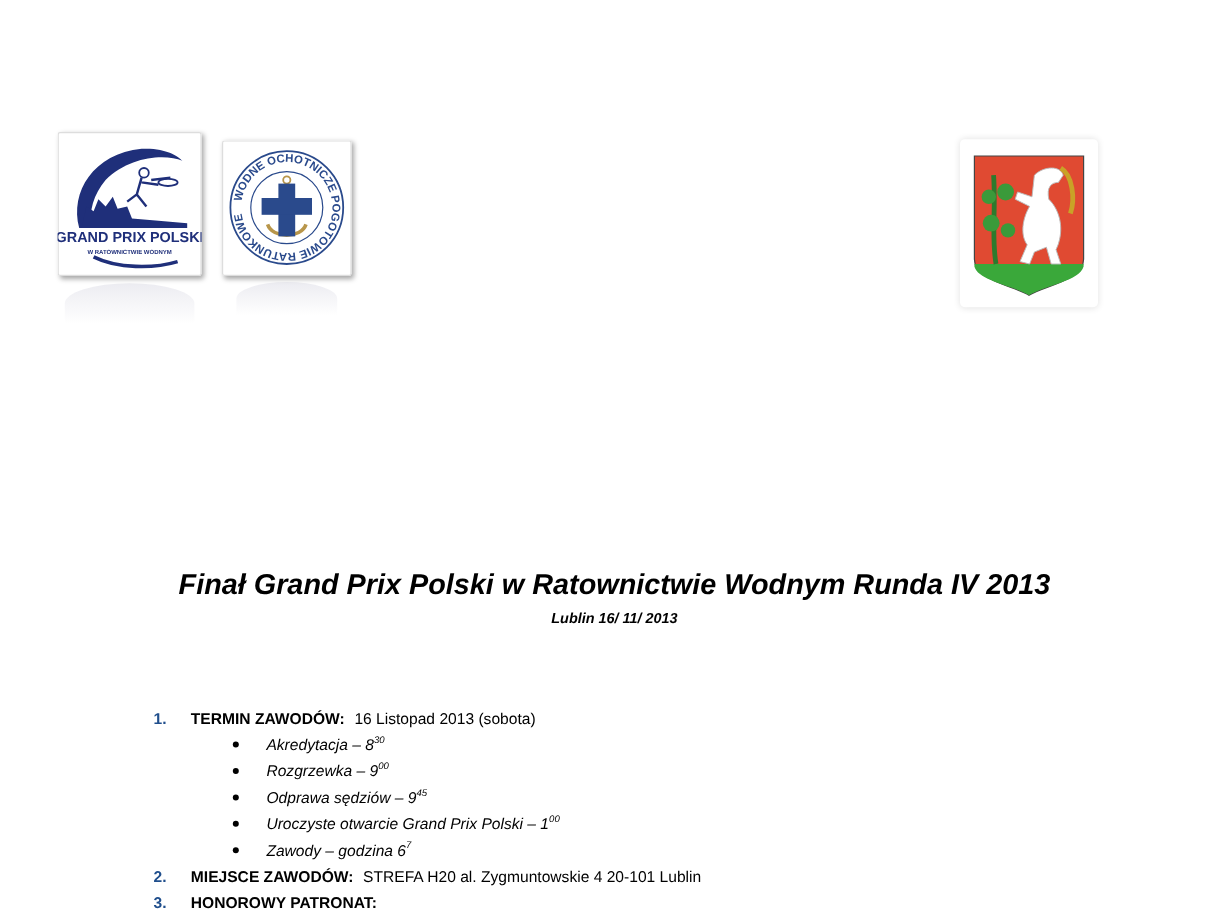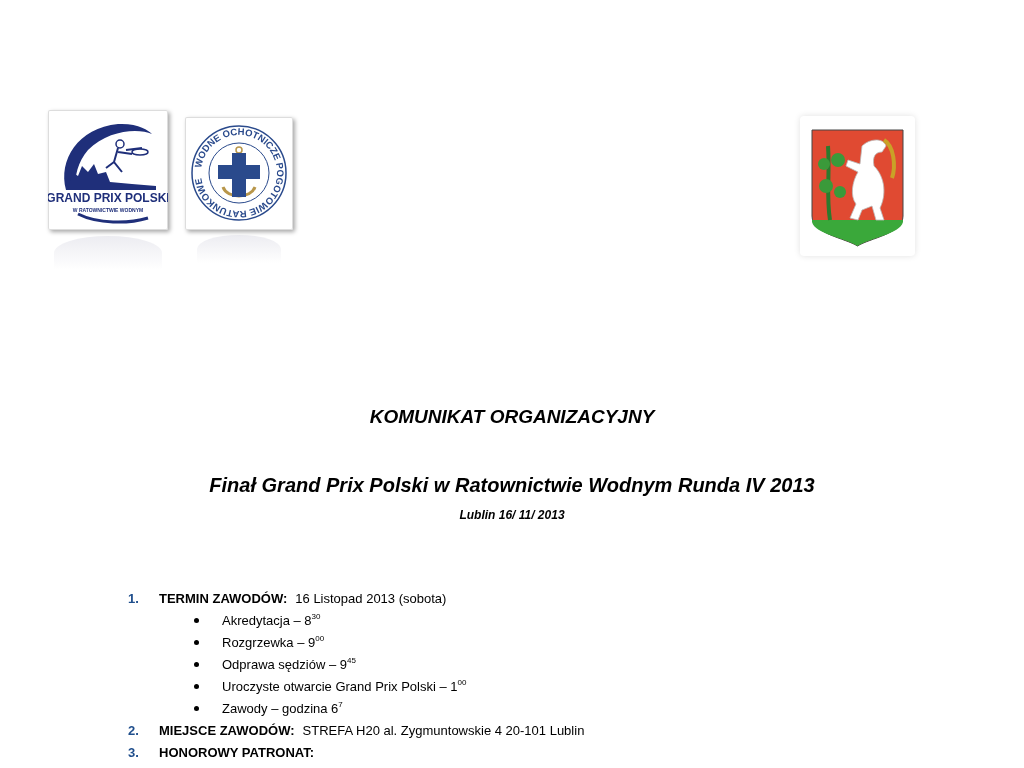--- a/index.html
+++ b/index.html
@@ -64,41 +64,41 @@
       box-shadow: 0 0 6px rgba(0,0,0,0.12);
       border-radius: 4px;
     }
     .doc-title {
       position: absolute; left: 0; width: 1024px; text-align: center;
       font-family: "Liberation Sans", "DejaVu Sans", sans-serif;
       font-weight: bold; font-style: italic;
       color: #000;
     }
     .t1 { top: 406px; font-size: 19px; }
-    .t2 { top: 474px; font-size: 20px; }
+    .t2 { top: 474px; font-size: 24px; }
     .t3 { top: 508px; font-size: 12px; }
 
     .list {
       position: absolute; left: 128px; top: 588px; width: 800px;
       font-family: "Liberation Sans", "DejaVu Sans", sans-serif;
       font-size: 13px; line-height: 22px;
     }
     .num-row { position: relative; height: 22px; }
     .num {
       position: absolute; left: 0; top: 0;
       color: #1f4e8c; font-weight: bold;
     }
     .num-label { position: absolute; left: 31px; top: 0; font-weight: bold; }
     .num-value { font-weight: normal; margin-left: 8px; }
     .bullet-row { position: relative; height: 22px; }
     .bullet {
       position: absolute; left: 66px; top: 8px; width: 5px; height: 5px;
       border-radius: 50%; background: #000;
     }
-    .bullet-text { position: absolute; left: 94px; top: 0; white-space: nowrap; }
+    .bullet-text { position: absolute; left: 94px; top: 0; white-space: nowrap; font-style: italic; }
     .bullet-text sup { font-size: 8px; vertical-align: 6px; line-height: 0; }
   </style>
 </head>
 <body>
 
 <div class="page">
 
   <div class="logo logo-gpp">
     <svg width="120" height="120" viewBox="0 0 120 120">
       <path d="M18 80 C 10 50, 30 18, 70 14 C 90 13, 100 20, 104 24 C 90 18, 60 20, 40 40 C 30 52, 26 66, 28 80 Z" fill="#1f2f7a"></path>
@@ -139,21 +139,20 @@
       <path d="M28 30 C 30 60, 26 80, 30 104" stroke="#2d7a2d" stroke-width="4" fill="none"></path>
       <circle cx="24" cy="48" r="6" fill="#3a9a3a"></circle>
       <circle cx="38" cy="44" r="7" fill="#3a9a3a"></circle>
       <circle cx="26" cy="70" r="7" fill="#3a9a3a"></circle>
       <circle cx="40" cy="76" r="6" fill="#3a9a3a"></circle>
       <path d="M62 30 C 70 22, 84 22, 86 30 L 82 36 C 76 36, 72 40, 74 50 C 86 62, 86 80, 80 92 L 84 104 L 76 104 L 72 90 L 62 94 L 58 104 L 50 102 L 56 88 C 50 80, 52 66, 58 56 L 46 50 L 48 44 L 60 48 Z" fill="#ffffff" stroke="#bbb" stroke-width="0.8"></path>
       <path d="M84 24 C 94 30, 96 50, 92 62" stroke="#c9a227" stroke-width="4" fill="none"></path>
     </svg>
   </div>
 
-  <div class="doc-title t1">KOMUNIKAT ORGANIZACYJNY</div>
   <div class="doc-title t2">Finał Grand Prix Polski w Ratownictwie Wodnym Runda IV 2013</div>
   <div class="doc-title t3">Lublin 16/ 11/ 2013</div>
 
   <div class="list">
     <div class="num-row">
       <span class="num">1.</span>
       <span class="num-label">
         <span>TERMIN ZAWODÓW:</span><span class="num-value">16 Listopad 2013 (sobota)</span>
       </span>
     </div>

